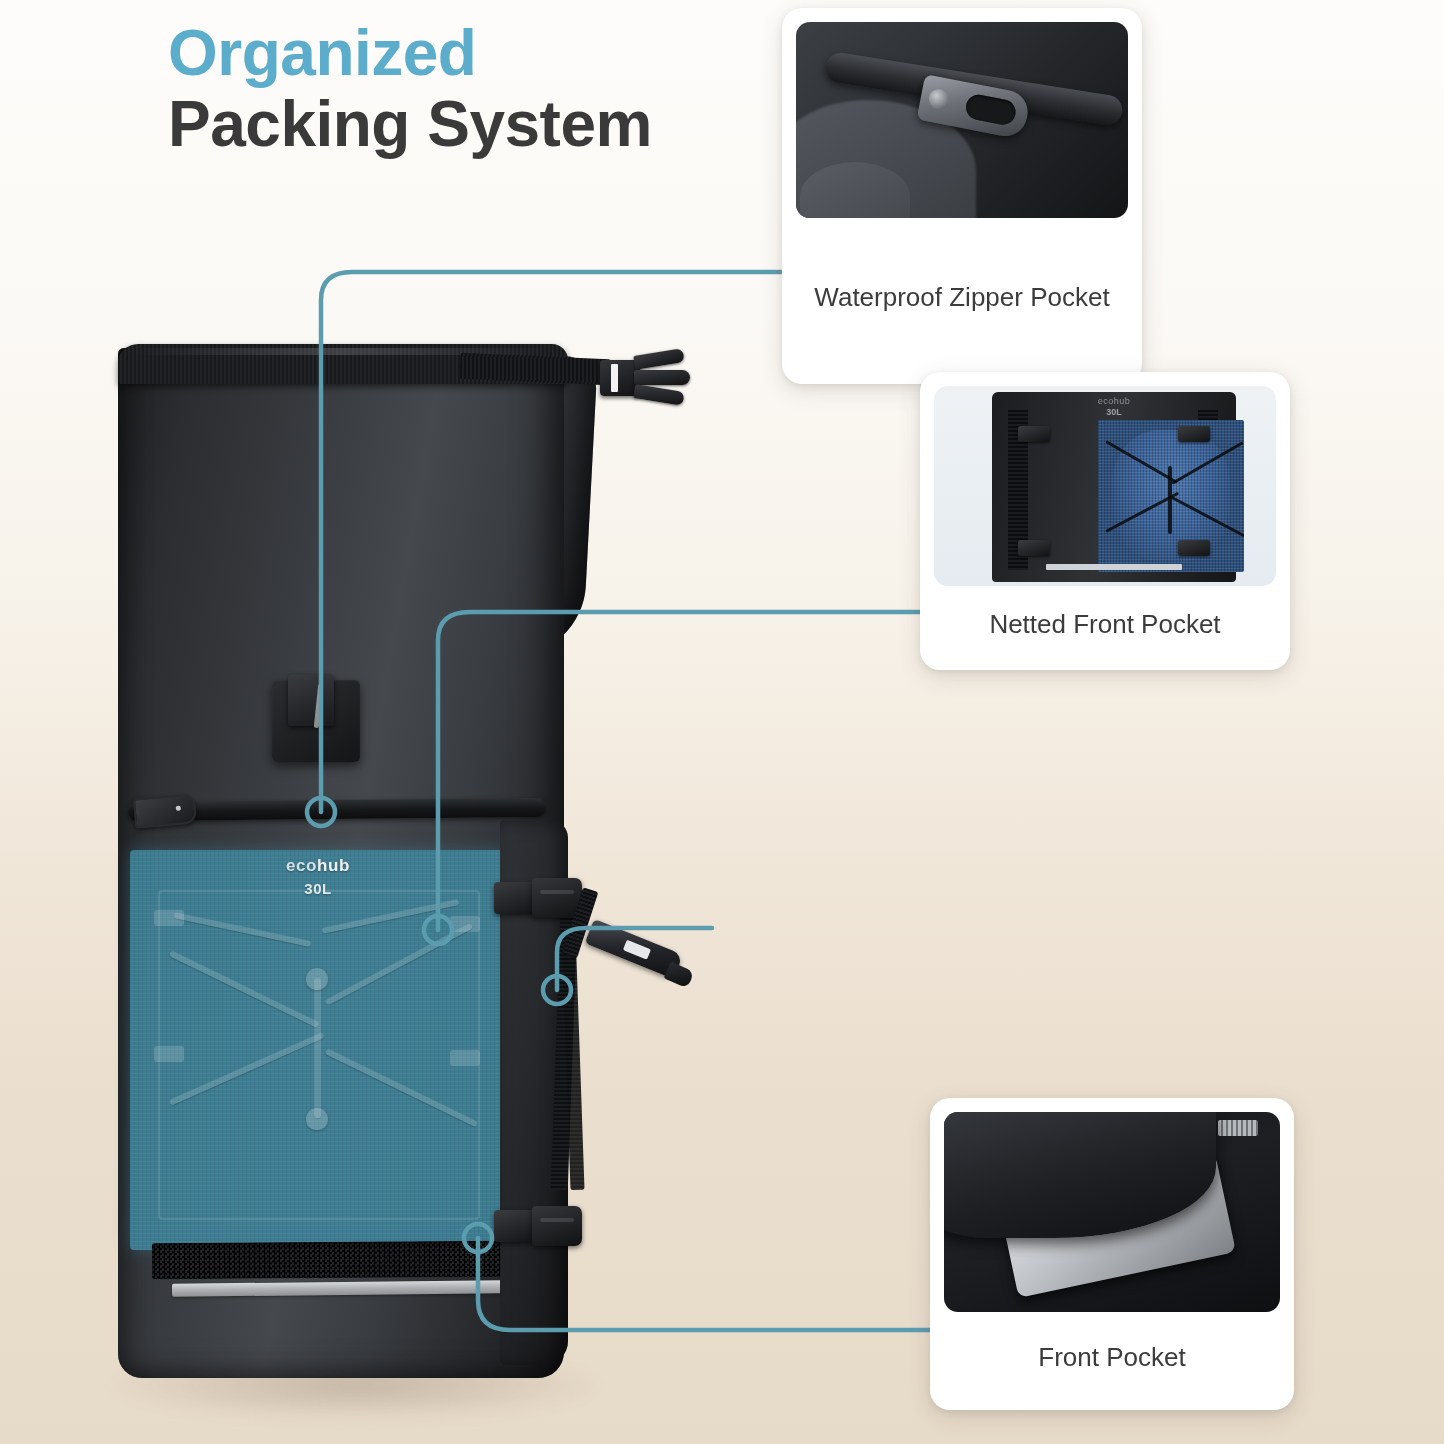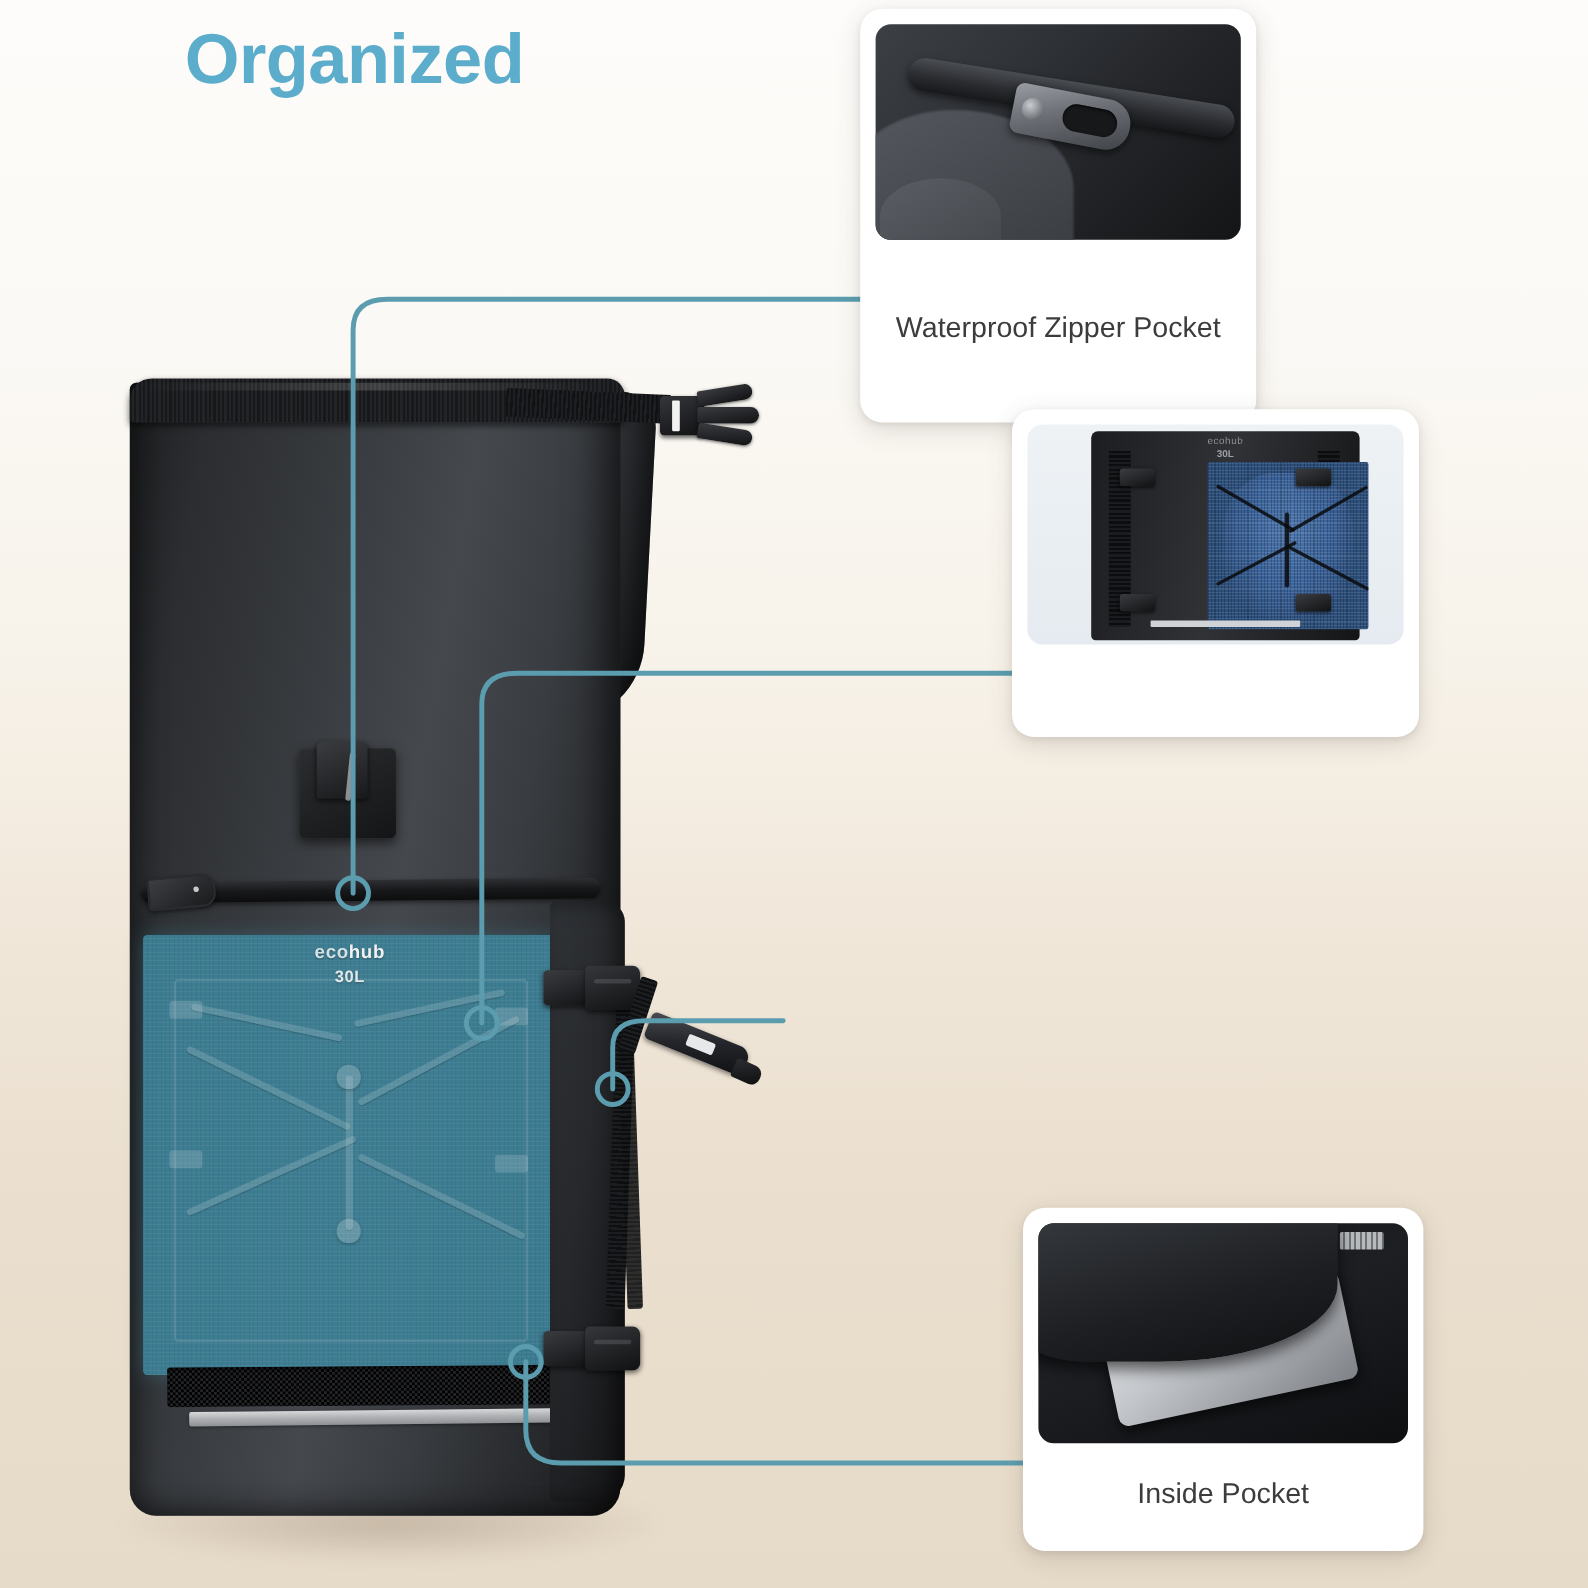--- a/index.html
+++ b/index.html
@@ -684,20 +684,21 @@
     border-radius: 2px;
   }
 </style>
 </head>
 <body>
 
 <div id="stage">
 
   <div class="title-block">
     <div class="title-line1">Organized</div>
+    <div class="title-line2">Packing System</div>
   </div>
 
   <svg id="connectors" viewBox="0 0 1444 1444">
 
     <path d="M 321,812 L 321,300 Q 321,272 352,272 L 790,272" fill="none" stroke="#5B9DAF" stroke-width="4.5" stroke-linecap="round"></path>
     <circle cx="321" cy="812" r="14" fill="none" stroke="#5B9DAF" stroke-width="4.5"></circle>
 
     <path d="M 438,930 L 438,640 Q 438,612 470,612 L 928,612" fill="none" stroke="#5B9DAF" stroke-width="4.5" stroke-linecap="round"></path>
     <circle cx="438" cy="930" r="14" fill="none" stroke="#5B9DAF" stroke-width="4.5"></circle>
 
@@ -799,25 +800,26 @@
           <div class="n-cord" style="left:74px; top:76px; width:82px; height:3px; transform:rotate(28deg); transform-origin:left center;"></div>
           <div class="n-cord" style="left:70px; top:46px; width:4px; height:68px;"></div>
         </div>
         <div class="n-bk" style="left:26px; top:34px;"></div>
         <div class="n-bk" style="left:186px; top:34px;"></div>
         <div class="n-bk" style="left:26px; top:148px;"></div>
         <div class="n-bk" style="left:186px; top:148px;"></div>
       </div>
       <div class="n-refl"></div>
     </div>
+    <div class="card-label">Netted Front Pocket</div>
   </div>
 
 
   <div class="card" id="card-inside">
     <div class="card-photo">
       <div class="i-label"></div>
       <div class="i-tablet"></div>
       <div class="i-flap"></div>
     </div>
-    <div class="card-label">Inside Pocket</div>
+    <div class="card-label">Front Pocket</div>
   </div>
 
 </div>
 
 </body></html>

